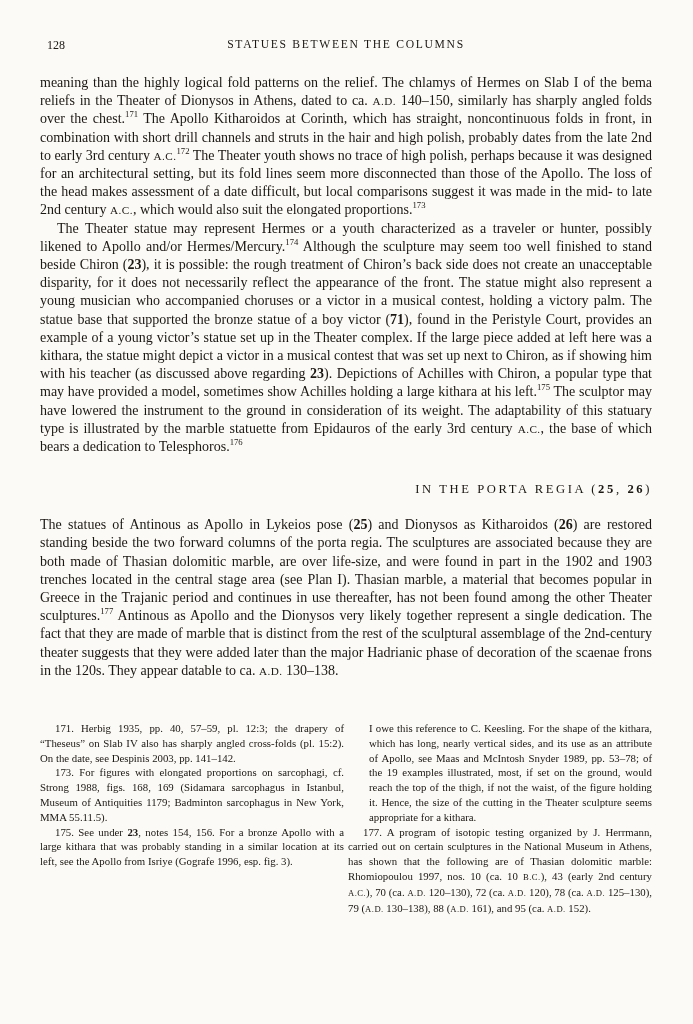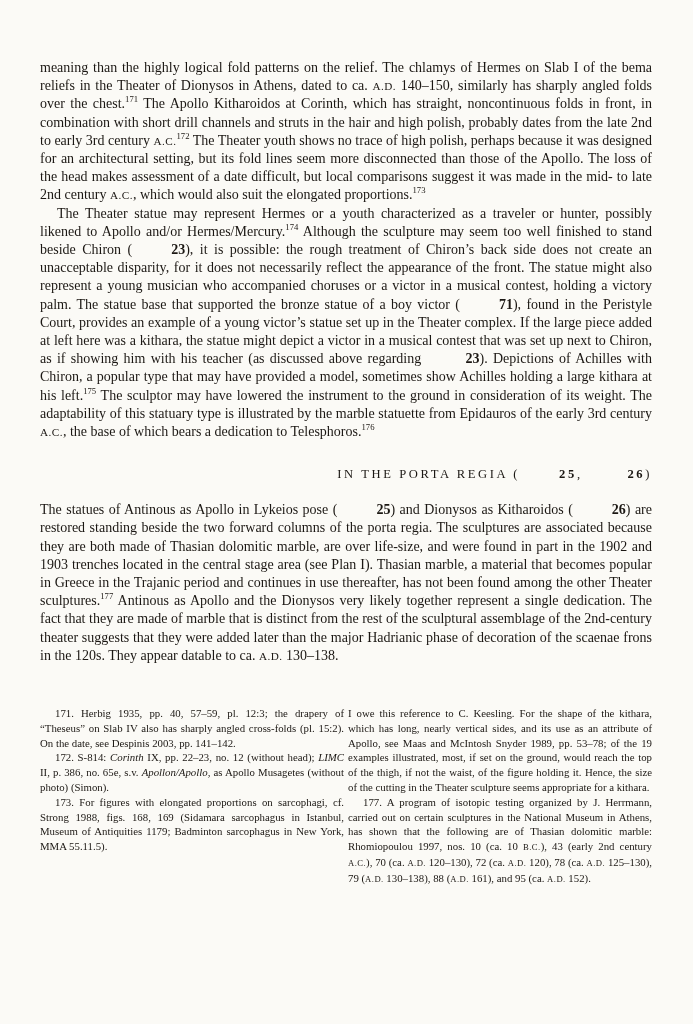--- a/index.html
+++ b/index.html
@@ -27,63 +27,67 @@
   }
   .body-text {
     margin-top: 21px;
     font-size: 14px;
     line-height: 18.2px;
     text-align: justify;
   }
   .para { margin: 0; }
   .indent { text-indent: 17px; }
   sup { font-size: 0.62em; line-height: 0; vertical-align: super; letter-spacing: 0; }
-  b { font-weight: 700; margin-left: 39px; }
+  b { font-weight: 700; }
   i { font-style: italic; }
   .sc { font-size: 0.8em; letter-spacing: 0.45px; }
   .section-heading {
     font-size: 12.6px;
     font-weight: 400;
     letter-spacing: 2.6px;
     text-align: right;
     margin: 25px 0 19px 0;
     line-height: 16px;
   }
   .footnotes {
     margin-top: 41px;
     display: flex;
     gap: 4px;
     font-size: 10.8px;
     line-height: 14.8px;
     text-align: justify;
   }
   .fn-col { flex: 1 1 0; min-width: 0; }
   .fn { margin: 0; text-indent: 15px; }
-  .fn-cont { text-indent: 0; }
+  .fn-cont { text-indent: 0; margin-left: 21px; }
 </style>
 </head>
 <body>
 
 <div class="page">
 
+  <header class="page-header">
+    <span class="page-number">128</span>
+    <span class="running-head">STATUES BETWEEN THE COLUMNS</span>
+  </header>
 
   <main class="body-text">
     <p class="para">meaning than the highly logical fold patterns on the relief. The chlamys of Hermes on Slab I of the bema reliefs in the Theater of Dionysos in Athens, dated to ca. <span class="sc">A.D.</span> 140–150, similarly has sharply angled folds over the chest.<sup>171</sup> The Apollo Kitharoidos at Corinth, which has straight, noncontinuous folds in front, in combination with short drill channels and struts in the hair and high polish, probably dates from the late 2nd to early 3rd century <span class="sc">A.C.</span><sup>172</sup> The Theater youth shows no trace of high polish, perhaps because it was designed for an architectural setting, but its fold lines seem more disconnected than those of the Apollo. The loss of the head makes assessment of a date difficult, but local comparisons suggest it was made in the mid- to late 2nd century <span class="sc">A.C.</span>, which would also suit the elongated proportions.<sup>173</sup></p>
     <p class="para indent">The Theater statue may represent Hermes or a youth characterized as a traveler or hunter, possibly likened to Apollo and/or Hermes/Mercury.<sup>174</sup> Although the sculpture may seem too well finished to stand beside Chiron (<b>23</b>), it is possible: the rough treatment of Chiron’s back side does not create an unacceptable disparity, for it does not necessarily reflect the appearance of the front. The statue might also represent a young musician who accompanied choruses or a victor in a musical contest, holding a victory palm. The statue base that supported the bronze statue of a boy victor (<b>71</b>), found in the Peristyle Court, provides an example of a young victor’s statue set up in the Theater complex. If the large piece added at left here was a kithara, the statue might depict a victor in a musical contest that was set up next to Chiron, as if showing him with his teacher (as discussed above regarding <b>23</b>). Depictions of Achilles with Chiron, a popular type that may have provided a model, sometimes show Achilles holding a large kithara at his left.<sup>175</sup> The sculptor may have lowered the instrument to the ground in consideration of its weight. The adaptability of this statuary type is illustrated by the marble statuette from Epidauros of the early 3rd century <span class="sc">A.C.</span>, the base of which bears a dedication to Telesphoros.<sup>176</sup></p>
 
     <h2 class="section-heading">IN THE PORTA REGIA (<b>25</b>, <b>26</b>)</h2>
 
     <p class="para">The statues of Antinous as Apollo in Lykeios pose (<b>25</b>) and Dionysos as Kitharoidos (<b>26</b>) are restored standing beside the two forward columns of the porta regia. The sculptures are associated because they are both made of Thasian dolomitic marble, are over life-size, and were found in part in the 1902 and 1903 trenches located in the central stage area (see Plan I). Thasian marble, a material that becomes popular in Greece in the Trajanic period and continues in use thereafter, has not been found among the other Theater sculptures.<sup>177</sup> Antinous as Apollo and the Dionysos very likely together represent a single dedication. The fact that they are made of marble that is distinct from the rest of the sculptural assemblage of the 2nd-century theater suggests that they were added later than the major Hadrianic phase of decoration of the scaenae frons in the 120s. They appear datable to ca. <span class="sc">A.D.</span> 130–138.</p>
   </main>
 
   <section class="footnotes">
     <div class="fn-col">
       <p class="fn">171. Herbig 1935, pp. 40, 57–59, pl. 12:3; the drapery of “Theseus” on Slab IV also has sharply angled cross-folds (pl. 15:2). On the date, see Despinis 2003, pp. 141–142.</p>
-      <p class="fn">172. S-814: <i>Corinth</i> IX, pp. 22–23, no. 12 (without head); <i>LIMC</i> II, p. 386, no. 65e, s.v. <i>Apollon/Apollo</i>, as Apollo Musagetes (without photo) (Simon).</p>
       <p class="fn">173. For figures with elongated proportions on sarcophagi, cf. Strong 1988, figs. 168, 169 (Sidamara sarcophagus in Istanbul, Museum of Antiquities 1179; Badminton sarcophagus in New York, MMA 55.11.5).</p>
+      <p class="fn">175. See under <b>23</b>, notes 154, 156. For a bronze Apollo with a large kithara that was probably standing in a similar location at its left, see the Apollo from Isriye (Gografe 1996, esp. fig. 3).</p>
     </div>
     <div class="fn-col">
       <p class="fn fn-cont">I owe this reference to C. Keesling. For the shape of the kithara, which has long, nearly vertical sides, and its use as an attribute of Apollo, see Maas and McIntosh Snyder 1989, pp. 53–78; of the 19 examples illustrated, most, if set on the ground, would reach the top of the thigh, if not the waist, of the figure holding it. Hence, the size of the cutting in the Theater sculpture seems appropriate for a kithara.</p>
       <p class="fn">177. A program of isotopic testing organized by J. Herrmann, carried out on certain sculptures in the National Museum in Athens, has shown that the following are of Thasian dolomitic marble: Rhomiopoulou 1997, nos. 10 (ca. 10 <span class="sc">B.C.</span>), 43 (early 2nd century <span class="sc">A.C.</span>), 70 (ca. <span class="sc">A.D.</span> 120–130), 72 (ca. <span class="sc">A.D.</span> 120), 78 (ca. <span class="sc">A.D.</span> 125–130), 79 (<span class="sc">A.D.</span> 130–138), 88 (<span class="sc">A.D.</span> 161), and 95 (ca. <span class="sc">A.D.</span> 152).</p>
     </div>
   </section>
 
 </div>
 
 </body></html>

